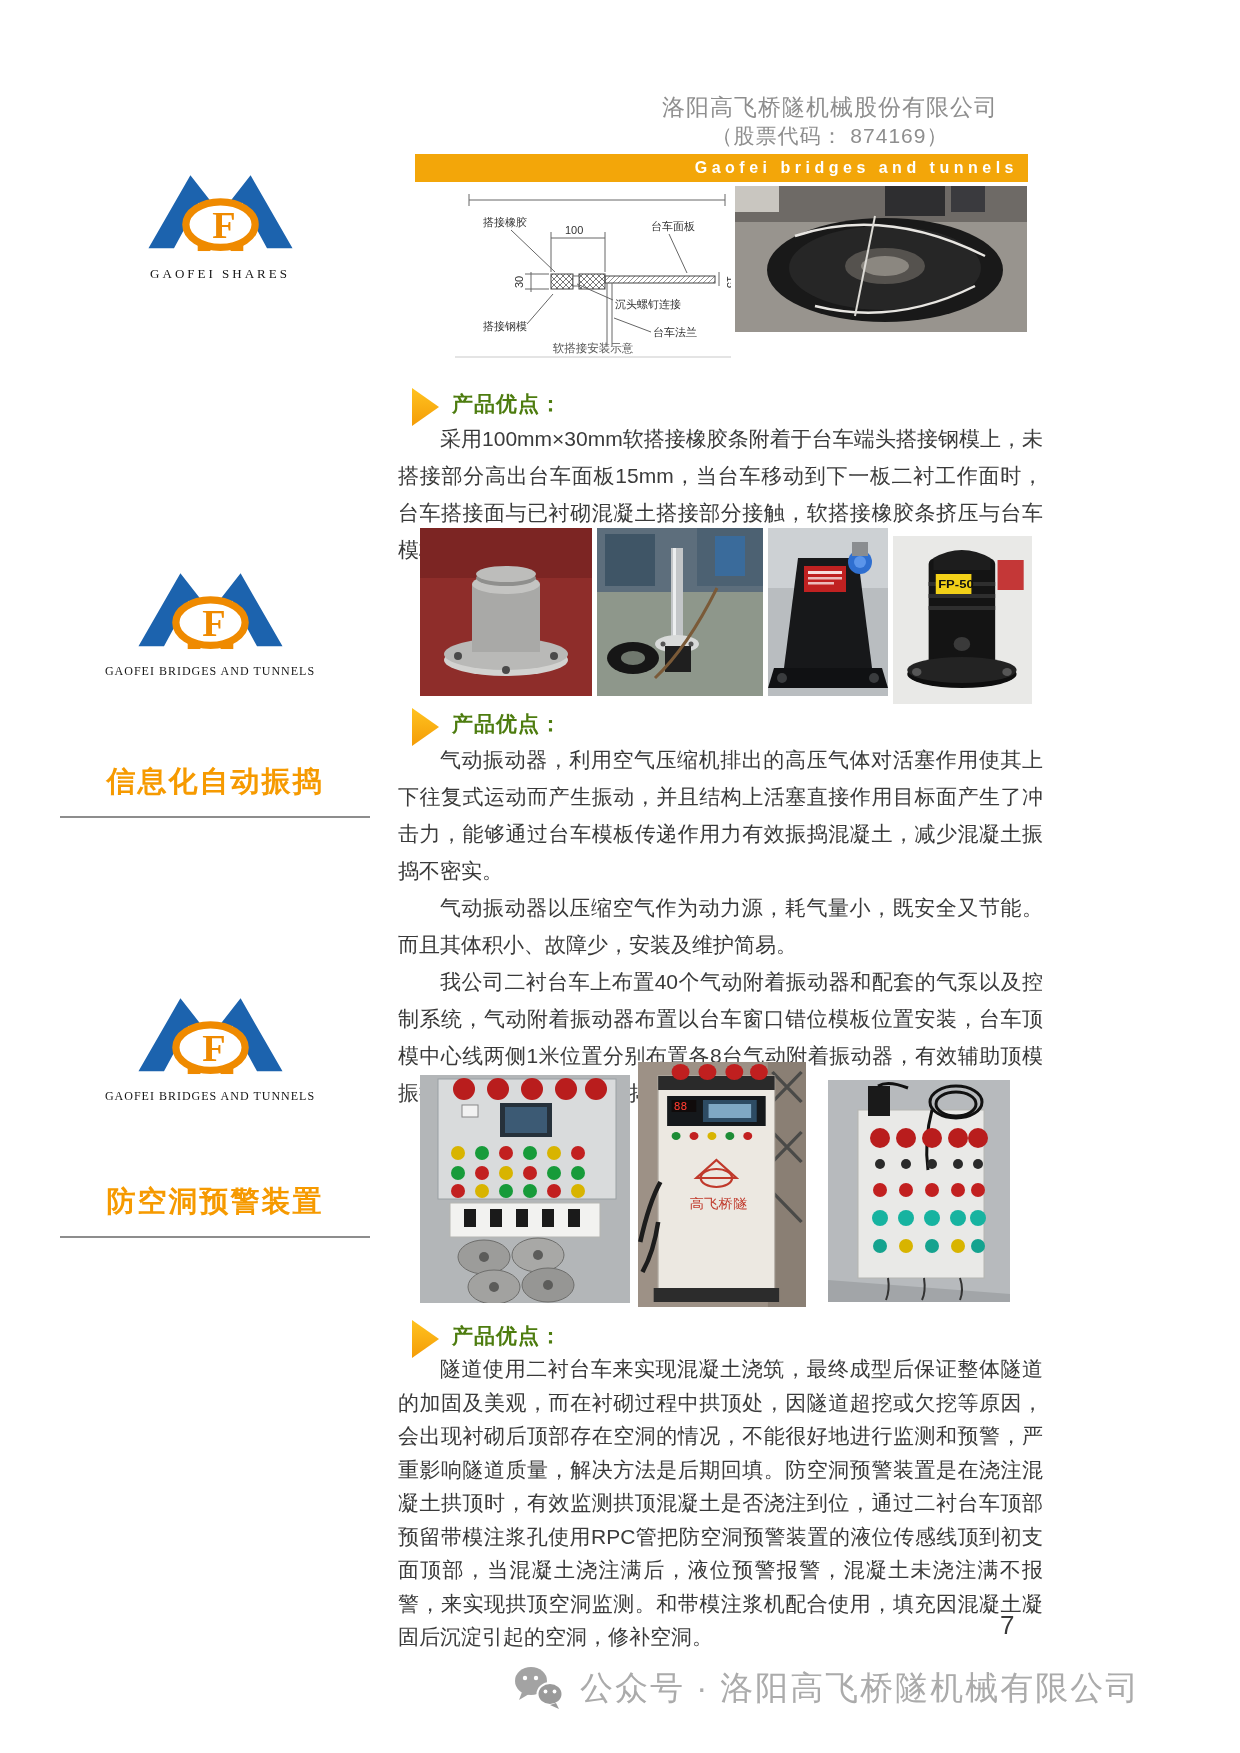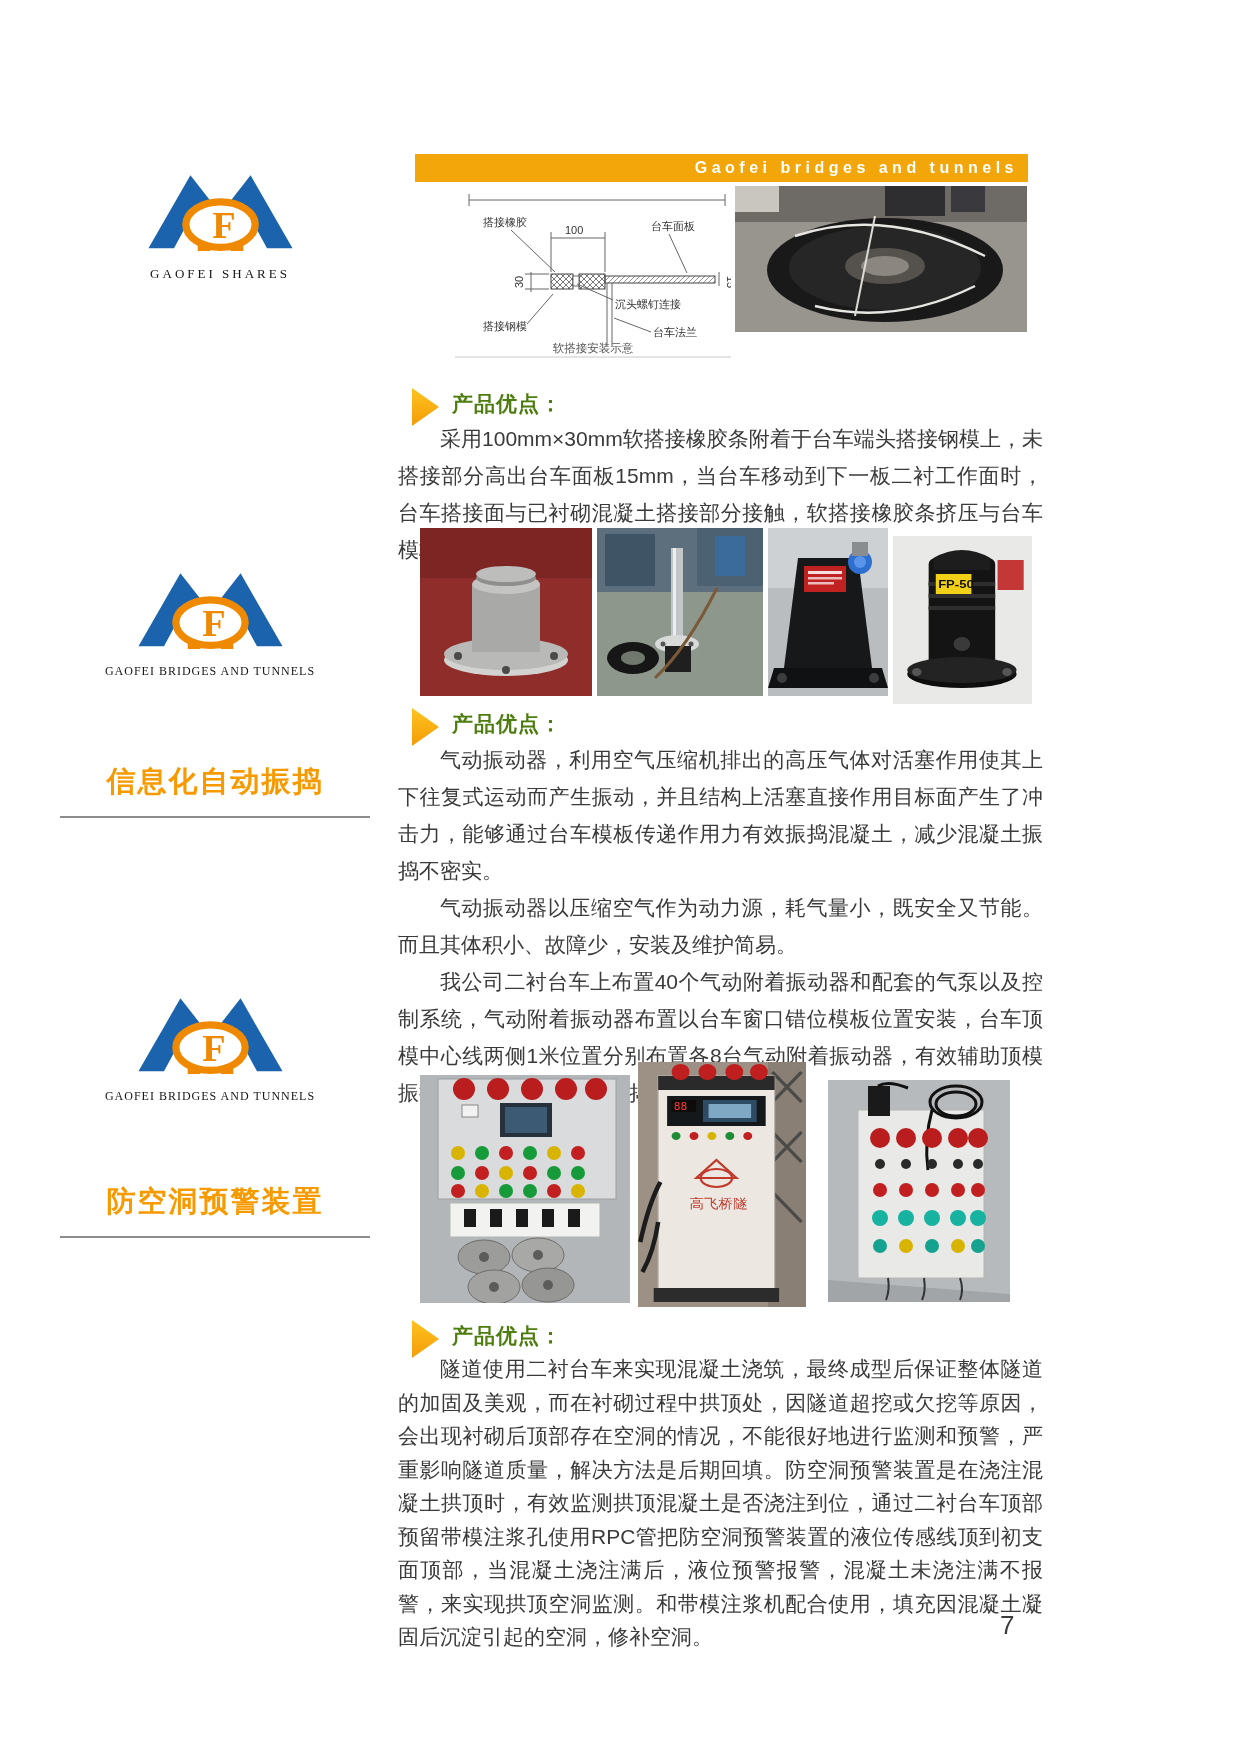--- a/index.html
+++ b/index.html
@@ -39,20 +39,24 @@
   .footer-text { font-size:33px; letter-spacing:2px; }
 
   .diag-label { font-size:11px; fill:#333; }
   .diag-line  { stroke:#666; stroke-width:1; fill:none; }
 </style>
 </head>
 <body>
 
 <div class="page">
 
+  <div class="company-block">
+    <div class="company-name">洛阳高飞桥隧机械股份有限公司</div>
+    <div class="stock-line">（股票代码： 874169）</div>
+  </div>
   <div class="banner">Gaofei bridges and tunnels</div>
 
   <div class="logo-block" style="left:95px; top:160px;">
     <svg width="155" height="100" viewBox="0 0 170 100">
       <path d="M6 92 L52 12 L85 54 L118 12 L164 92 L136 92 L109 42 L85 72 L61 42 L34 92 Z" fill="#1C63AE"></path>
       <ellipse cx="85" cy="66" rx="38" ry="25" fill="#ffffff" stroke="#EF8A00" stroke-width="8"></ellipse>
       <rect x="60" y="88" width="14" height="7" fill="#EF8A00"></rect>
       <rect x="96" y="88" width="14" height="7" fill="#EF8A00"></rect>
       <text x="76" y="81" font-size="42" font-weight="bold" fill="#EF8A00" font-family="Liberation Serif, serif">F</text>
     </svg>
@@ -373,14 +377,27 @@
 
   <svg class="arrow-marker" style="left:412px; top:1320px;" viewBox="0 0 27 38">
     <polygon points="0,0 27,19 0,38" fill="url(#ag1)"></polygon>
   </svg>
   <div class="sec-heading" style="left:452px; top:1322px;">产品优点：</div>
   <div class="sec-body lh33" style="top:1352px;">
     <p>隧道使用二衬台车来实现混凝土浇筑，最终成型后保证整体隧道的加固及美观，而在衬砌过程中拱顶处，因隧道超挖或欠挖等原因，会出现衬砌后顶部存在空洞的情况，不能很好地进行监测和预警，严重影响隧道质量，解决方法是后期回填。防空洞预警装置是在浇注混凝土拱顶时，有效监测拱顶混凝土是否浇注到位，通过二衬台车顶部预留带模注浆孔使用RPC管把防空洞预警装置的液位传感线顶到初支面顶部，当混凝土浇注满后，液位预警报警，混凝土未浇注满不报警，来实现拱顶空洞监测。和带模注浆机配合使用，填充因混凝土凝固后沉淀引起的空洞，修补空洞。</p>
   </div>
 
   <div class="page-number">7</div>
+  <div class="footer">
+    <svg width="54" height="46" viewBox="0 0 54 46">
+      <ellipse cx="19" cy="16" rx="16" ry="14" fill="#a3a3a3"></ellipse>
+      <path d="M10 27 L7 35 L17 29 Z" fill="#a3a3a3"></path>
+      <circle cx="13" cy="13" r="2.2" fill="#fff"></circle>
+        <circle cx="24" cy="13" r="2.2" fill="#fff"></circle>
+      <ellipse cx="38" cy="29" rx="12.5" ry="11" fill="#9a9a9a" stroke="#ffffff" stroke-width="2"></ellipse>
+      <path d="M44 38 L47 44 L38 40 Z" fill="#9a9a9a"></path>
+      <circle cx="33.5" cy="26.5" r="1.9" fill="#fff"></circle>
+        <circle cx="42.5" cy="26.5" r="1.9" fill="#fff"></circle>
+    </svg>
+    <div class="footer-text">公众号 · 洛阳高飞桥隧机械有限公司</div>
+  </div>
 
 </div>
 
 </body></html>

